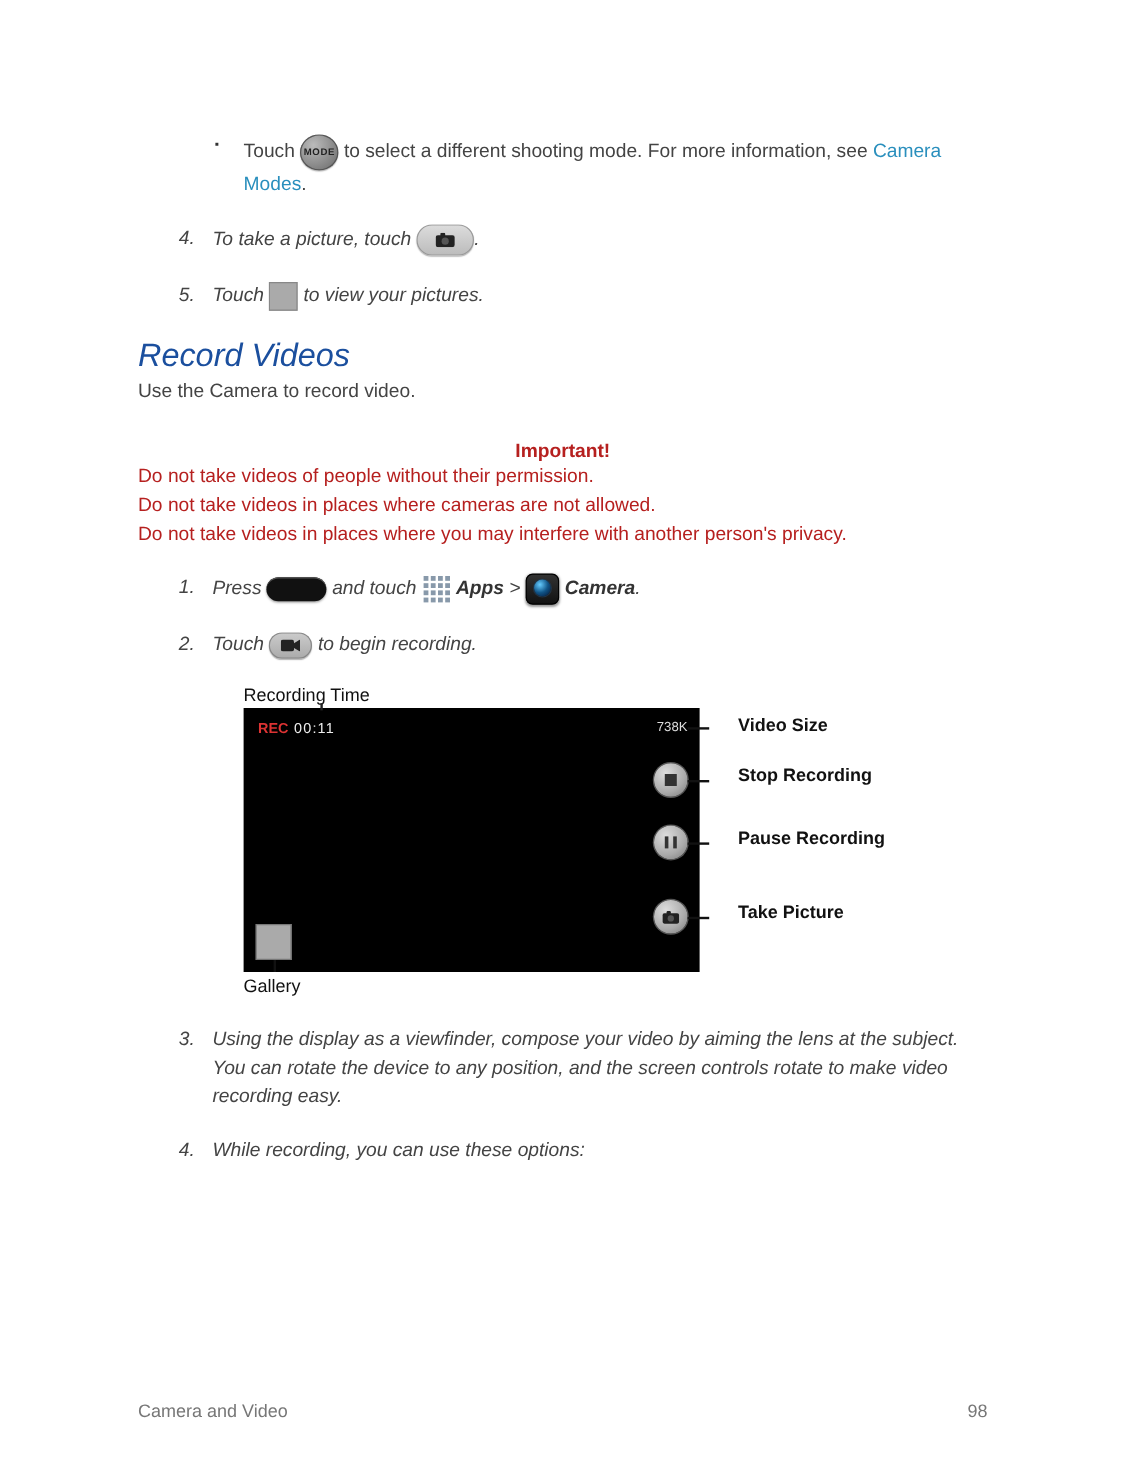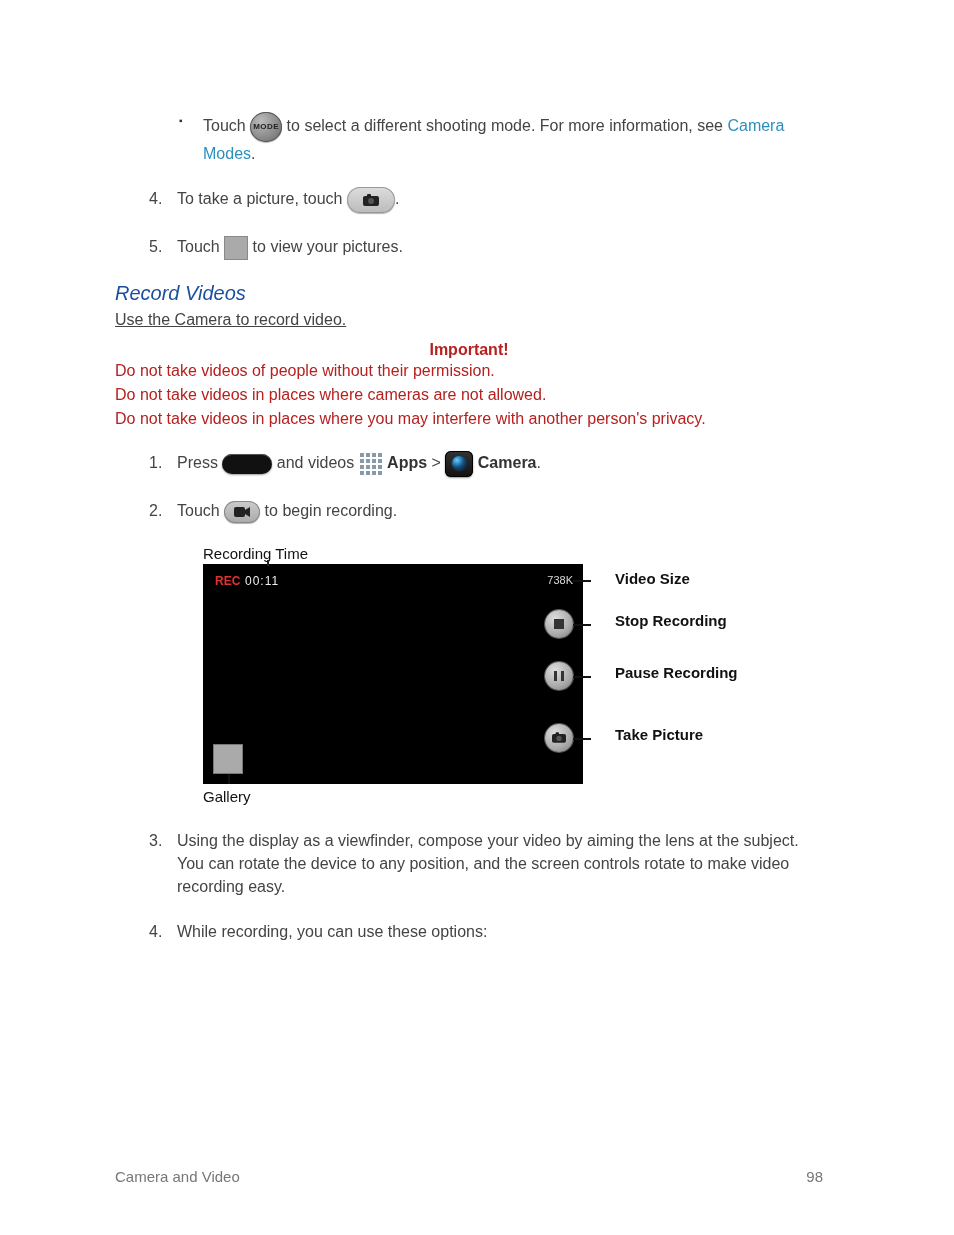--- a/index.html
+++ b/index.html
@@ -40,44 +40,44 @@
     list-style: none;
     margin: 0 0 14px 0;
     padding-left: 62px;
     counter-reset: step var(--start,0);
   }
   ol.num > li {
     position: relative;
     margin-bottom: 22px;
     line-height: 1.45;
     counter-increment: step;
+    font-style: italic;
   }
   ol.num > li::before {
     content: counter(step) ".";
     position: absolute;
     left: -28px;
     top: 0;
     color: #444;
   }
   a.link, span.link {
     color: #2a8fbd;
     text-decoration: none;
   }
   h2.section {
     font-family: Arial, Helvetica, sans-serif;
     font-weight: normal;
     font-style: italic;
     color: #1b4f9e;
-    font-size: 20px;
+    font-size: 27px;
     margin: 4px 0 6px 0;
   }
   .intro {
     color: #444;
-    margin-bottom: 12px;
-    text-decoration: underline;
+    margin-bottom: 32px;
   }
   .important {
     color: #b6201f;
     font-weight: bold;
     text-align: center;
   }
   .warn {
     color: #b6201f;
     line-height: 1.5;
   }
@@ -315,21 +315,21 @@
     <div class="important">Important!</div>
     <div class="warn">Do not take videos of people without their permission.</div>
     <div class="warn">Do not take videos in places where cameras are not allowed.</div>
     <div class="warn">Do not take videos in places where you may interfere with another person's privacy.</div>
   </div>
 
   <ol class="num" style="--start:0">
     <li>
       <span>Press </span>
       <span class="icon i-home"></span>
-      <span> and videos </span>
+      <span> and touch </span>
       <span class="icon i-apps">
         <svg width="24" height="24" viewBox="0 0 24 24">
           <g fill="#89a">
             <rect x="1" y="1" width="4" height="4"></rect>
               <rect x="7" y="1" width="4" height="4"></rect>
               <rect x="13" y="1" width="4" height="4"></rect>
               <rect x="19" y="1" width="4" height="4"></rect>
             <rect x="1" y="7" width="4" height="4"></rect>
               <rect x="7" y="7" width="4" height="4"></rect>
               <rect x="13" y="7" width="4" height="4"></rect>

